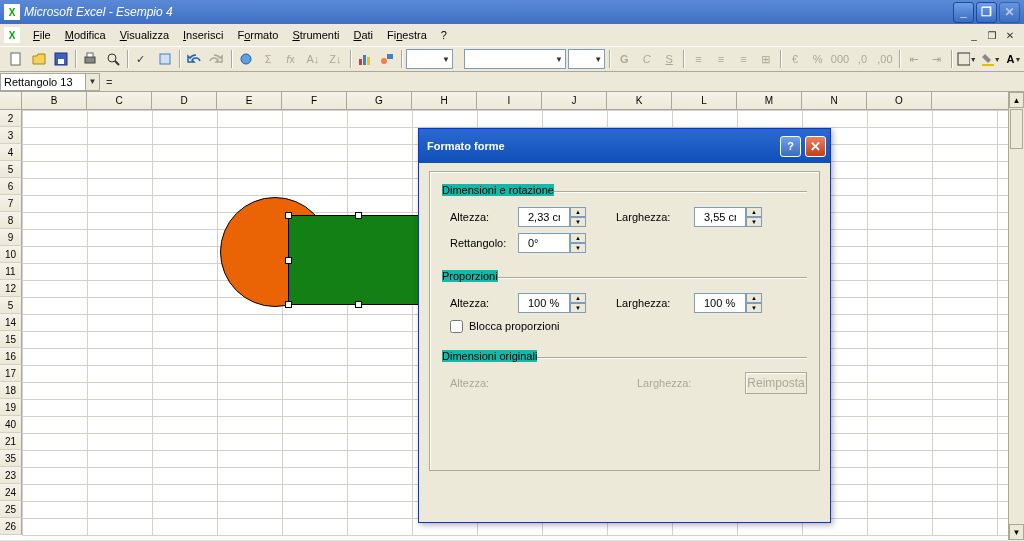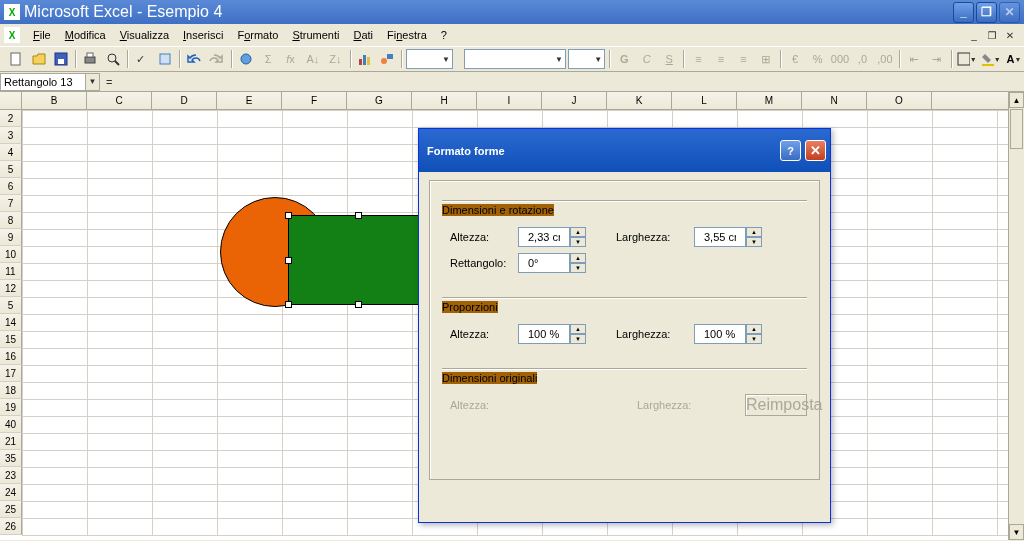--- a/index.html
+++ b/index.html
@@ -1,21 +1,21 @@
 <!DOCTYPE html>
 <html><head>
 <meta charset="utf-8">
 <style>
 * { margin:0; padding:0; box-sizing:border-box; font-family:Tahoma,Arial,sans-serif; font-size:11px; }
 body { background:#ece9d8; width:1024px; height:541px; overflow:hidden; position:relative; }
 
 
 .titlebar { height:24px; background:linear-gradient(#5a8ad6,#3f6fc4); display:flex; align-items:center; padding-left:4px; color:#fff; }
 .titlebar .excel-ico { width:16px; height:16px; background:#fff; display:flex; align-items:center; justify-content:center; color:#0a0; font-weight:bold; font-size:10px; margin-right:4px; }
-.titlebar .title { font-size:16px; }
+.titlebar .title { font-size:12px;font-style:italic; }
 .titlebar .winbtns { margin-left:auto; display:flex; gap:2px; padding-right:4px; }
 .winbtn { width:21px; height:21px; background:linear-gradient(#6fa0e8,#3a6cc0); border:1px solid #1a4a9c; border-radius:3px; display:flex; align-items:center; justify-content:center; color:#fff; font-weight:bold; font-size:12px; cursor:pointer; }
 .winbtn.close{opacity:.6;}
 
 
 .menubar { height:22px; background:#ece9d8; display:flex; align-items:center; padding-left:4px; }
 .menubar .mico { width:16px; height:16px; background:#fff; display:flex; align-items:center; justify-content:center; color:#0a0; font-weight:bold; font-size:10px; margin-right:6px; }
 .menubar .mi { padding:2px 7px; cursor:pointer; }
 .menubar .mi u{text-decoration:underline;}
 .menubar .docbtns { margin-left:auto; display:flex; gap:2px; padding-right:6px;}
@@ -52,46 +52,46 @@
 .vscroll .sbtn{height:16px;border:1px solid #aca899;background:#ece9d8;display:flex;align-items:center;justify-content:center;font-size:8px;cursor:pointer;}
 .vscroll .thumb{position:absolute;top:17px;left:1px;right:1px;height:40px;background:#ece9d8;border:1px solid #aca899;}
 
 
 .circle{position:absolute;left:198px;top:87px;width:110px;height:110px;border-radius:50%;background:#EA6305;border:1px solid #000;}
 .rect{position:absolute;left:266px;top:105px;width:139px;height:90px;background:#128015;border:1px solid #000;}
 .handle{position:absolute;width:7px;height:7px;background:#fff;border:1px solid #000;}
 
 
 .dialog{position:absolute;left:418px;top:128px;width:413px;height:395px;border:1px solid #0831d9;background:#ece9d8;box-shadow:2px 2px 6px rgba(0,0,0,.3);}
-.dtitlebar{height:43px;background:linear-gradient(#2a6ad0,#0f4fb8);display:flex;align-items:center;color:#fff;font-weight:bold;padding-left:8px;font-size:12px;}
+.dtitlebar{height:34px;background:linear-gradient(#2a6ad0,#0f4fb8);display:flex;align-items:center;color:#fff;font-weight:bold;padding-left:8px;font-size:12px;}
 .dtitlebar .spacer{flex:1;}
 .dhelp{width:21px;height:21px;background:linear-gradient(#6fa0e8,#3a6cc0);border:1px solid #fff;border-radius:3px;color:#fff;display:flex;align-items:center;justify-content:center;font-weight:bold;margin-right:4px;cursor:pointer;}
 .dclose{width:21px;height:21px;background:linear-gradient(#e88060,#c04020);border:1px solid #fff;border-radius:3px;color:#fff;display:flex;align-items:center;justify-content:center;font-weight:bold;margin-right:4px;cursor:pointer;font-size:13px;}
 .dbody{padding:8px 10px 10px;}
 .tabs{display:flex;gap:2px;margin-bottom:0;position:relative;z-index:2;}
 .tab{padding:3px 10px;background:#ece9d8;border:1px solid #aca899;border-bottom:none;cursor:pointer;position:relative;}
 .tab.active{background:#ece9d8;border-bottom:1px solid #ece9d8;margin-bottom:-1px;z-index:3;}
 .tabpane{border:1px solid #aca899;background:#ece9d8;padding:12px 12px 8px;height:300px;position:relative;box-shadow:inset 1px 1px #fff;}
 .fieldset{position:relative;border:none;margin-bottom:10px;}
-.fslabel{font-size:11px;color:#000;position:relative;background:#a16207;display:inline-block;margin-top:11px;}
+.fslabel{font-size:11px;color:#000;position:relative;background:#14b8a6;display:inline-block;}
 .fsline{position:absolute;left:0;right:0;top:7px;height:1px;background:#aca899;box-shadow:0 1px #fff;}
 .fsbody{padding:8px 0 4px 8px;}
 .row{display:flex;align-items:center;height:26px;}
 .lbl{width:68px;color:#000;}
 .lbl.dis{color:#aca899;}
 .spin{display:flex;height:20px;}
 .spin input{width:52px;height:20px;border:1px solid #7f9db9;padding:0 9px;font-size:11px;background:#fff;}
 .spin .sp{width:16px;display:flex;flex-direction:column;}
 .sp .b{flex:1;border:1px solid #7f9db9;background:#ece9d8;display:flex;align-items:center;justify-content:center;font-size:6px;cursor:pointer;}
 .gap{width:30px;}
 .chk{display:flex;align-items:center;gap:6px;height:20px;}
 .chk input{width:13px;height:13px;}
 .chk.dis{color:#aca899;}
 .dbtns{display:flex;justify-content:flex-end;gap:6px;margin-top:8px;}
-.dbtn{width:62px;height:22px;border:1px solid #aca899;background:#ece9d8;cursor:pointer;font-size:16px;box-shadow:inset 1px 1px #fff;}
+.dbtn{width:62px;height:22px;border:1px solid #aca899;background:#ece9d8;cursor:pointer;font-size:12px;box-shadow:inset 1px 1px #fff;}
 .dbtn.def{border:1px solid #003c74;box-shadow:inset 0 0 0 1px #84a8d4, inset 2px 2px #fff;}
 .dbtn:disabled{color:#aca899;cursor:default;}
 
 svg{display:block;}
 </style>
 </head>
 <body>
 
 <div class="titlebar">
   <div class="excel-ico">X</div>
@@ -438,20 +438,24 @@
             <div class="gap"></div>
             <span class="lbl" style="width:78px">Larghezza:</span>
             <div class="spin">
                 <input value="100 %" style="">
                 <div class="sp">
                   <div class="b">▲</div>
                   <div class="b">▼</div>
                 </div>
               </div>
           </div>
+          <div class="chk">
+              <input type="checkbox" style="">
+              <span>Blocca proporzioni</span>
+            </div>
         </div>
       </div>
 
       <div class="fieldset">
         <div class="fsline"></div>
         <span class="fslabel">Dimensioni originali</span>
         <div class="fsbody">
           <div class="row">
             <span class="lbl dis">Altezza:</span>
             <div style="flex:1"></div>

